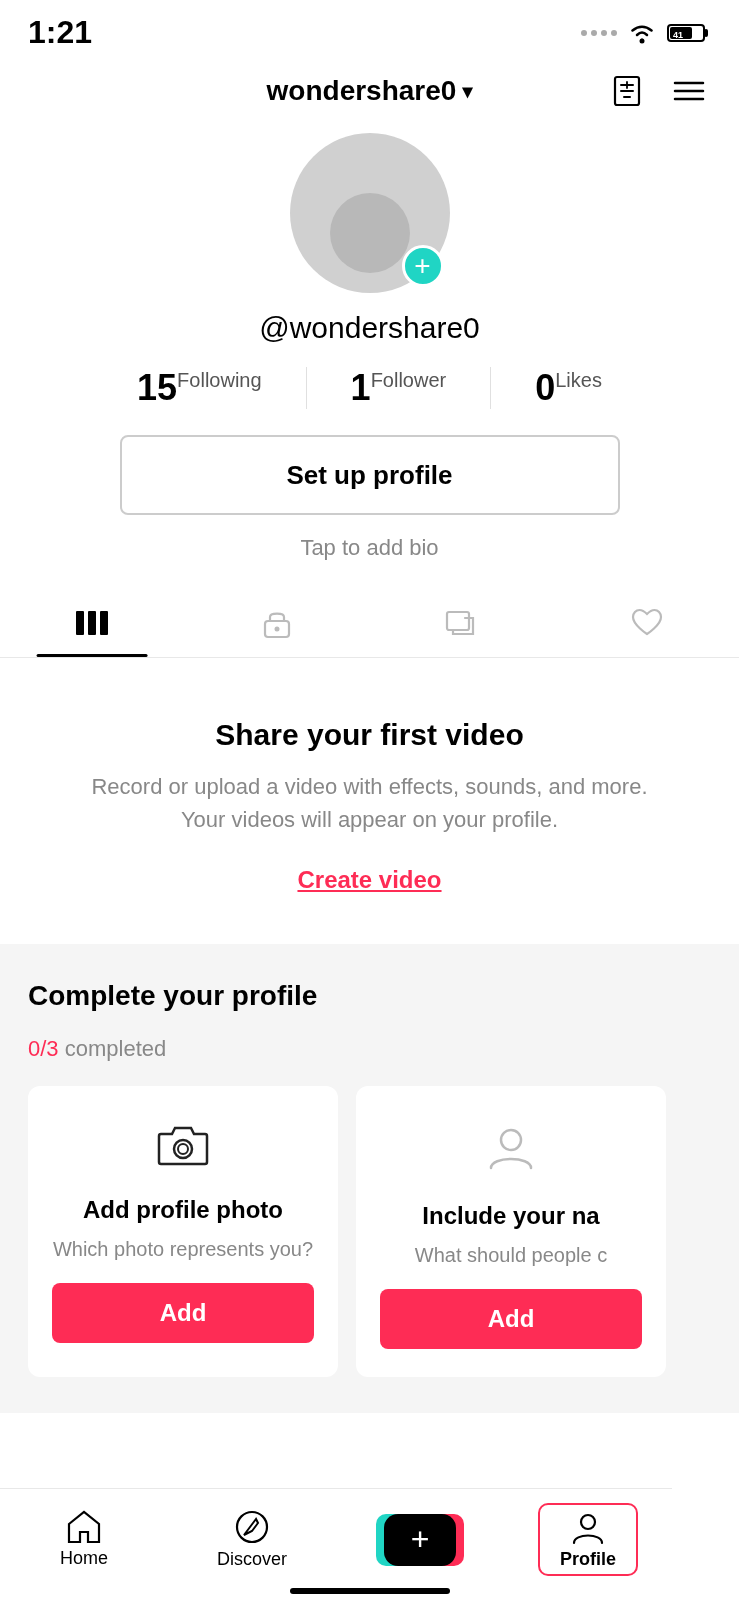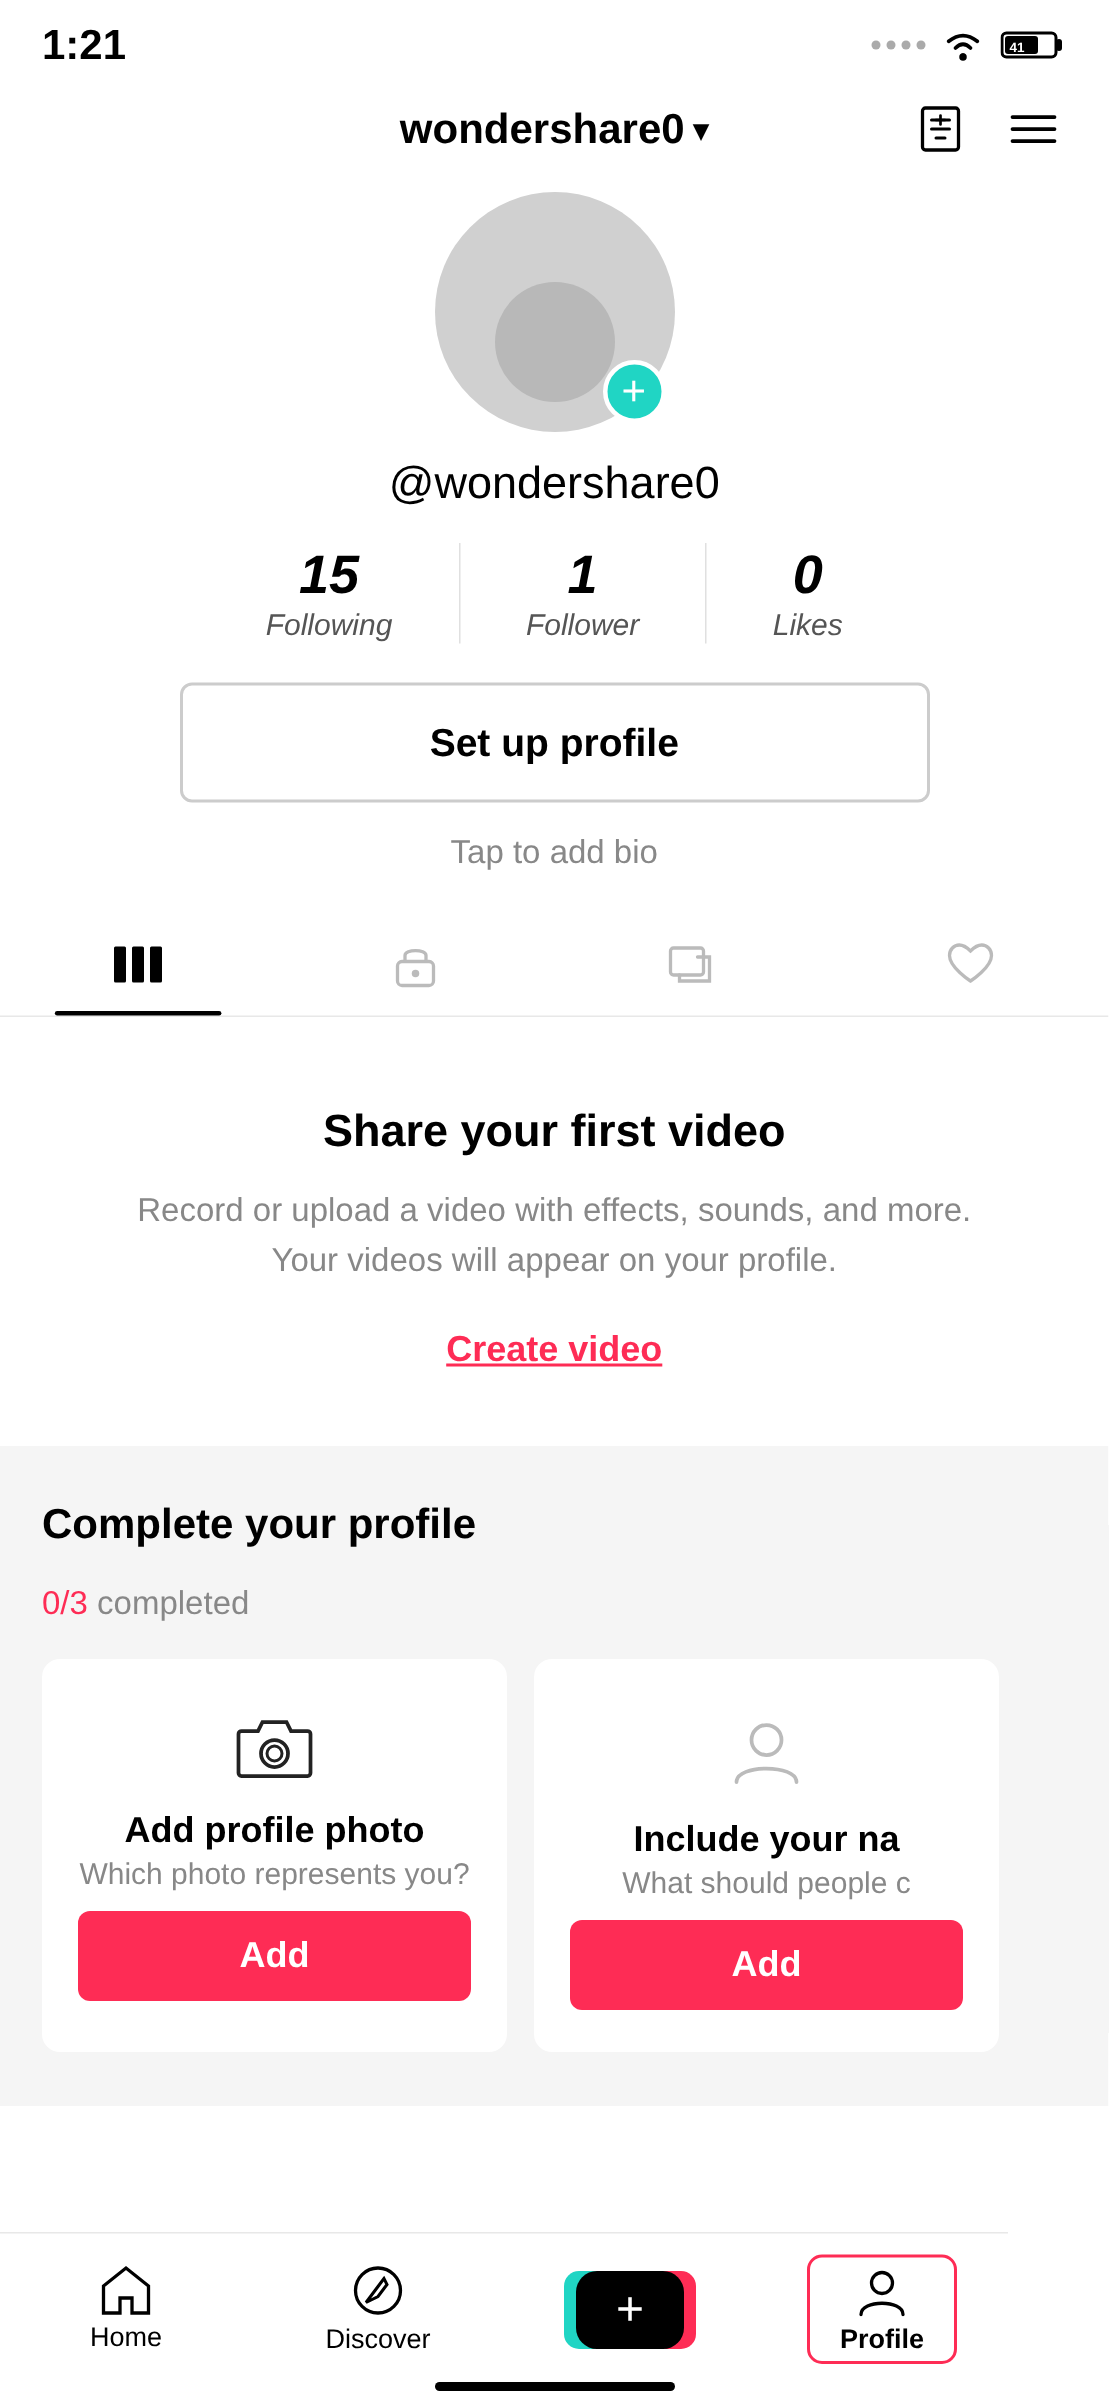--- a/index.html
+++ b/index.html
@@ -13,21 +13,21 @@
 
     
     .status-bar {
       display: flex;
       justify-content: space-between;
       align-items: center;
       padding: 14px 28px 8px 28px;
       background: #fff;
     }
     .status-time {
-      font-size: 28px;
+      font-size: 32px;
       font-weight: 700;
       color: #000;
     }
     .status-icons {
       display: flex;
       align-items: center;
       gap: 10px;
     }
     .dots-icon { display: flex; gap: 4px; }
     .dot { width: 6px; height: 6px; border-radius: 50%; background: #aaa; }
@@ -130,24 +130,21 @@
 
     
     .stats-row {
       display: flex;
       align-items: center;
       gap: 0;
       margin-bottom: 26px;
     }
     .stat-item {
       display: flex;
-      flex-direction: column;
-      align-items: center;
       padding: 0 44px;
-      font-style: italic;
     }
     .stat-item:not(:last-child) {
       border-right: 1px solid #e0e0e0;
     }
     .stat-number {
       font-size: 36px;
       font-weight: 700;
       color: #000;
     }
     .stat-label {
@@ -263,21 +260,21 @@
       overflow: hidden;
     }
     .profile-card {
       flex: 0 0 310px;
       background: #fff;
       border-radius: 12px;
       padding: 36px 24px 28px;
       display: flex;
       flex-direction: column;
       align-items: center;
-      gap: 4px;
+      gap: 14px;
     }
     .card-icon {
       font-size: 44px;
       color: #222;
       margin-bottom: 4px;
     }
     .card-title {
       font-size: 24px;
       font-weight: 700;
       color: #000;

